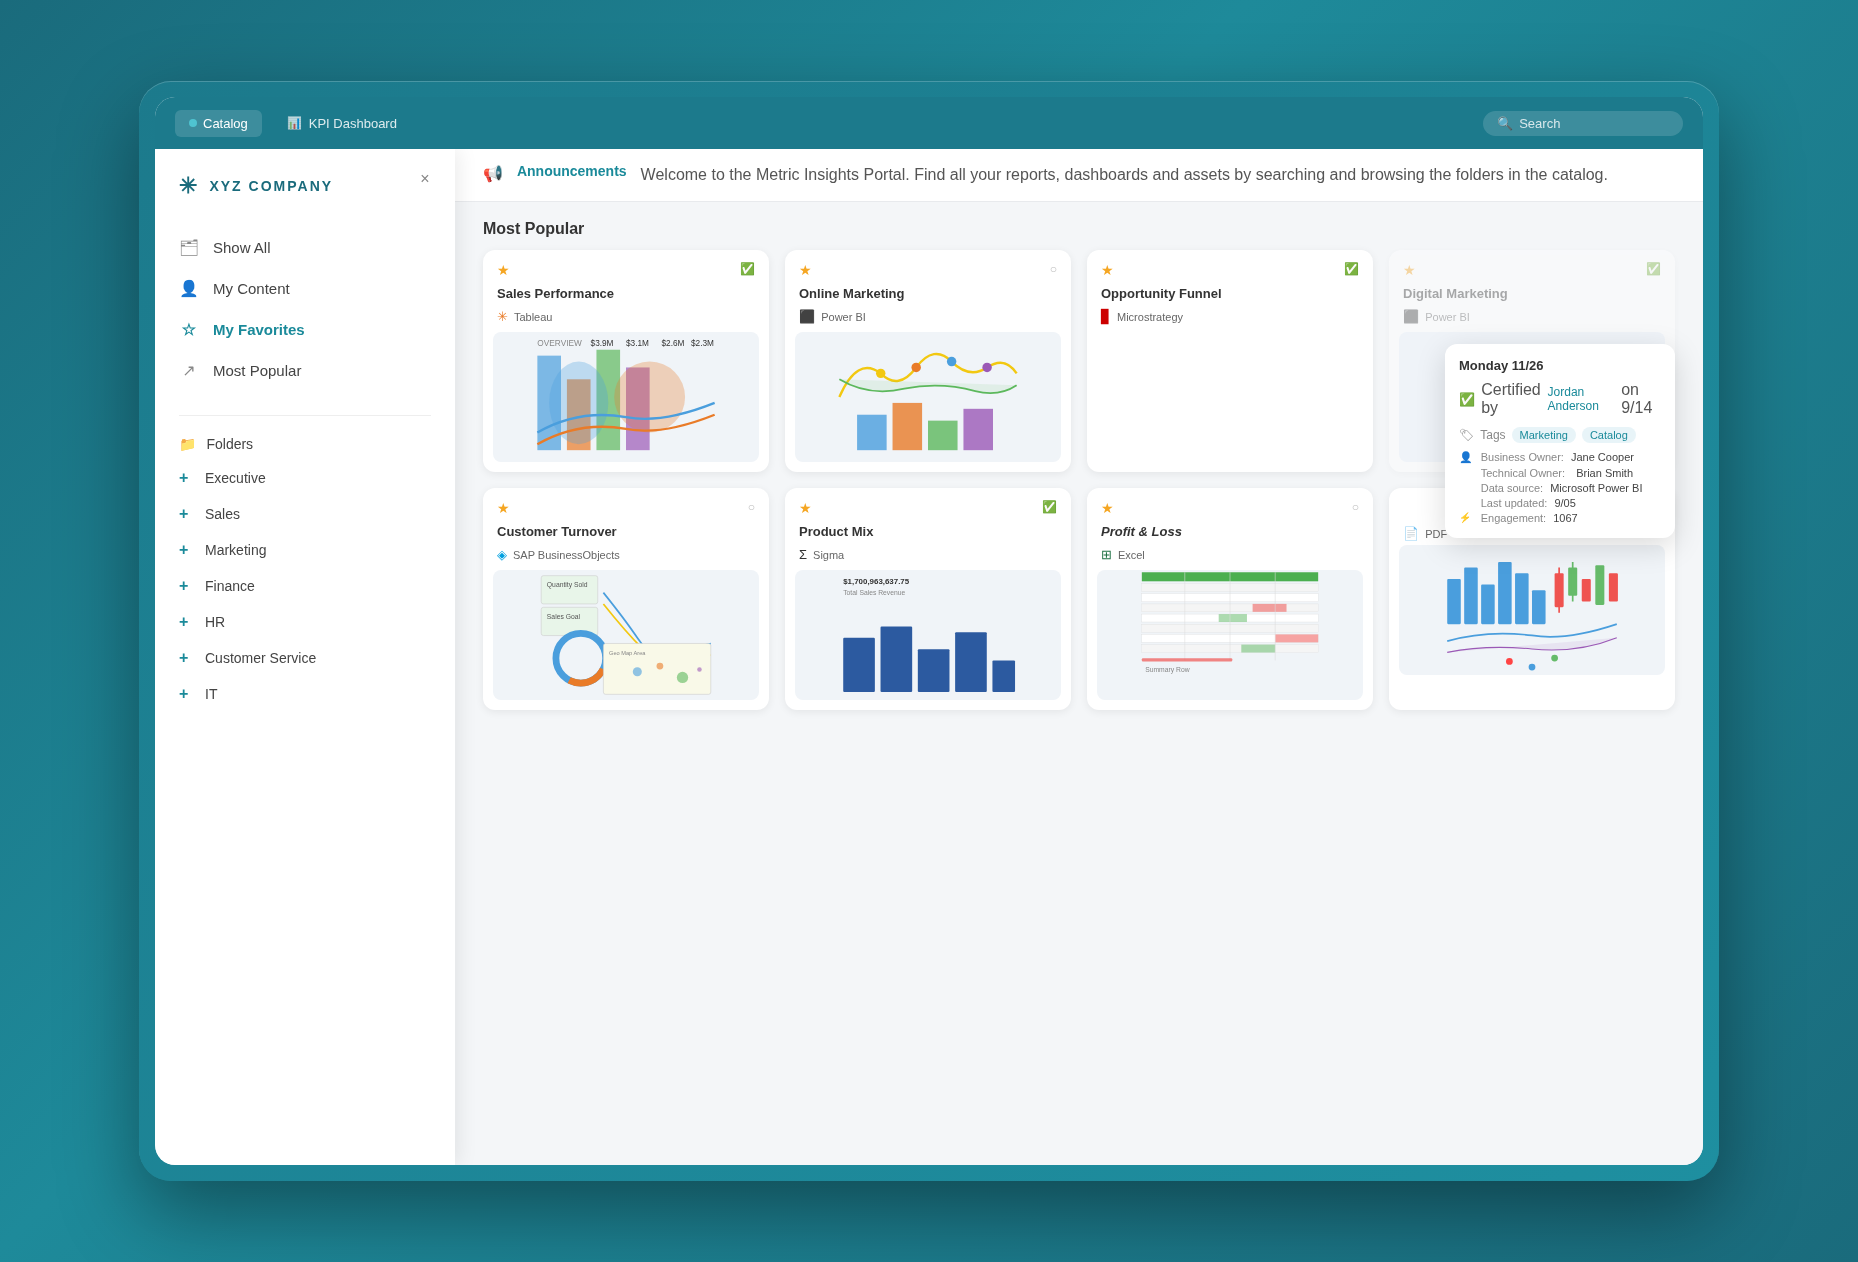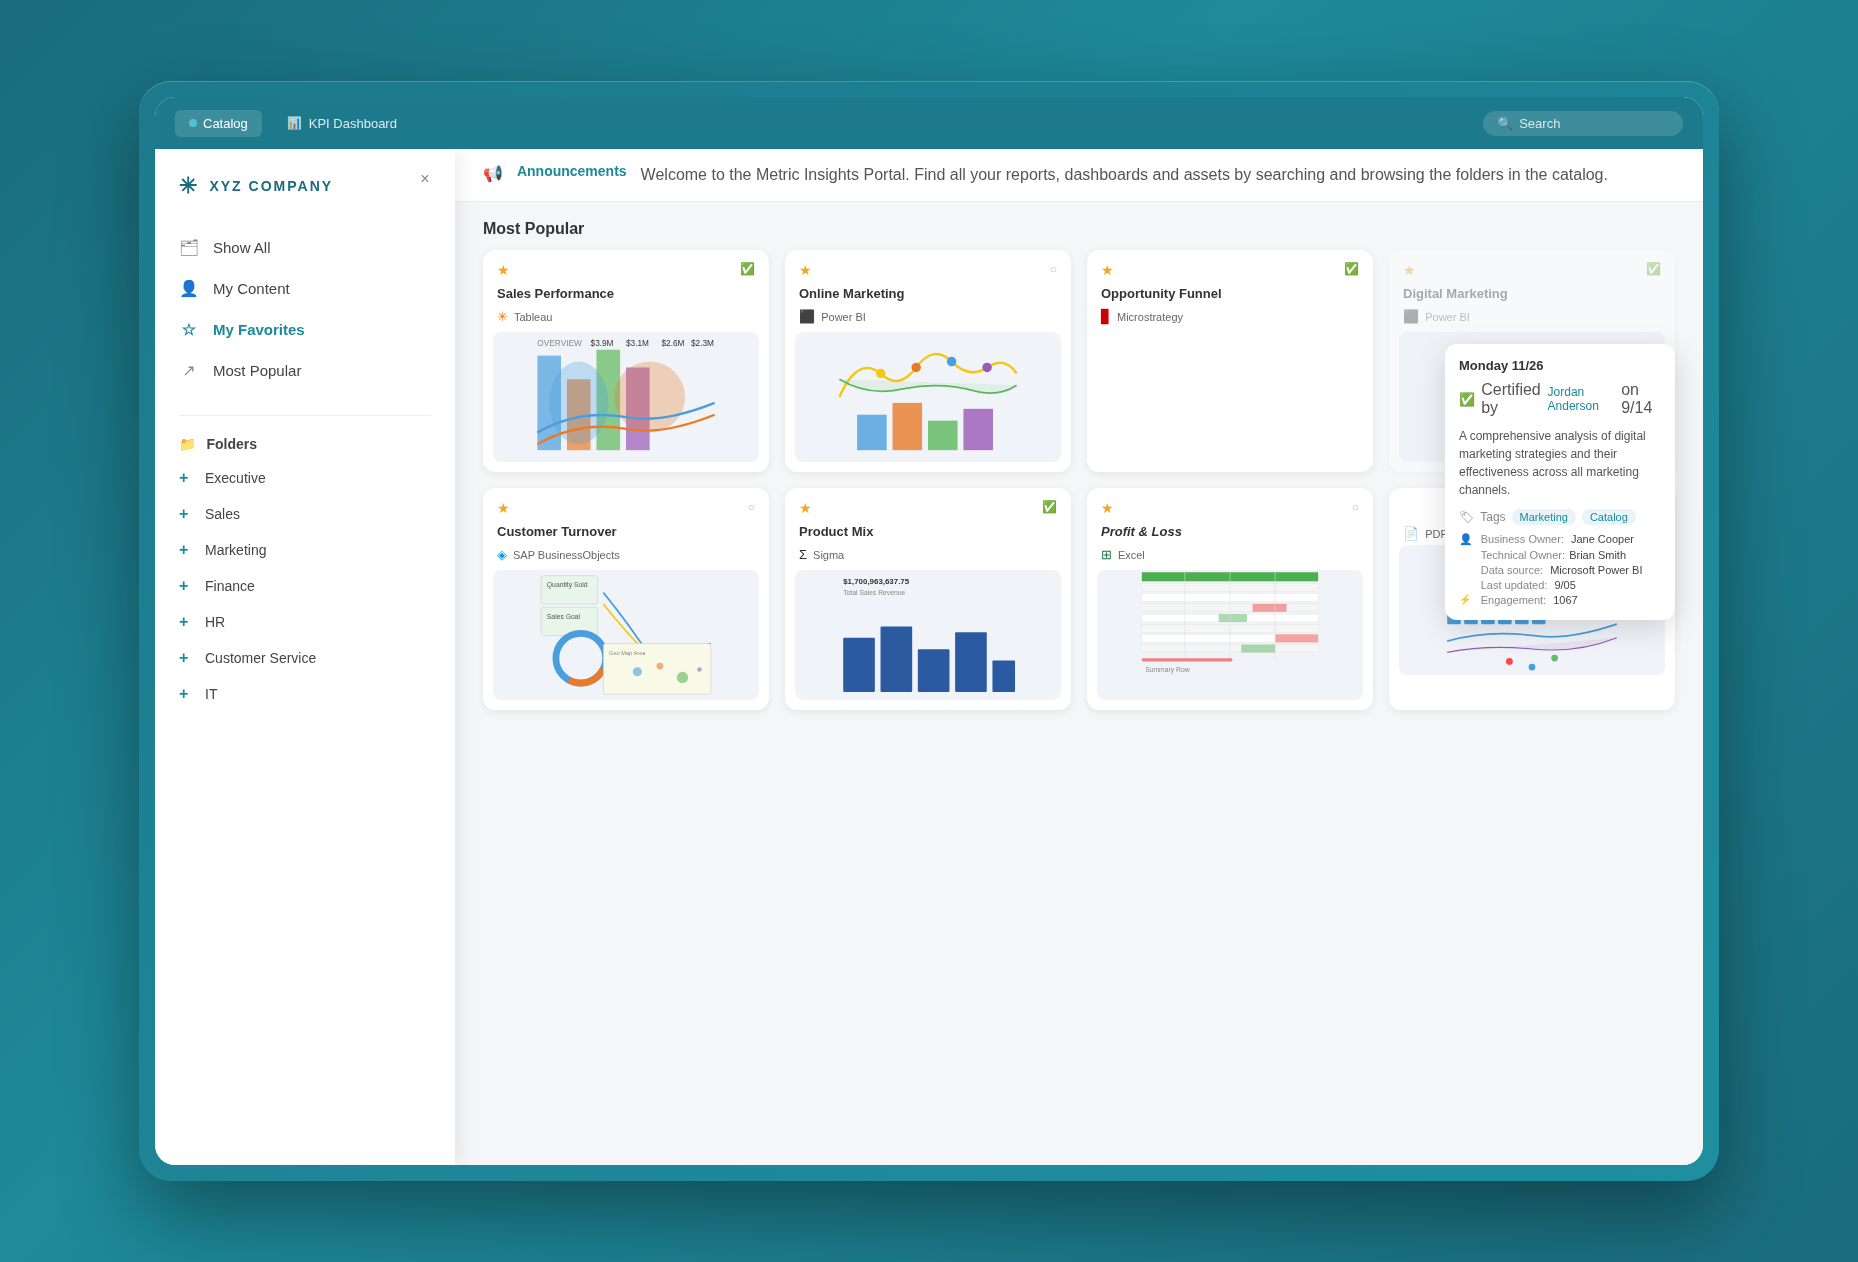--- a/index.html
+++ b/index.html
@@ -409,21 +409,21 @@
           <div class="nav-item">
             <span class="nav-icon">↗</span>
             <span>Most Popular</span>
           </div>
         </div>
 
         <div class="nav-divider"></div>
 
         <div class="folders-header">
           <span>📁</span>
-          <span style="font-weight:700;color:#444">Folders</span>
+          <span style="font-weight:400;color:#444">Folders</span>
         </div>
 
         <div class="folder-item">
           <span class="folder-plus">+</span>
           <span>Executive</span>
         </div>
         <div class="folder-item">
           <span class="folder-plus">+</span>
           <span>Sales</span>
         </div>
@@ -687,37 +687,36 @@
         </div>
 
         <div class="popup-card">
           <div class="popup-date">Monday 11/26</div>
           <div class="popup-certified">
             <span class="popup-certified-icon">✅</span>
             <span class="popup-certified-text">Certified by</span>
             <a class="popup-certified-link" href="#">Jordan Anderson</a>
             <span class="popup-certified-text">on 9/14</span>
           </div>
-          <div class="popup-description">A comprehensive analysis of digital marketing strategies and their effectiveness across all marketing channels.</div>
           <div class="popup-tags-row">
             <span style="color:#888;font-size:12px">🏷</span>
             <span class="popup-tags-label">Tags</span>
             <span class="popup-tag">Marketing</span>
             <span class="popup-tag">Catalog</span>
           </div>
           <div class="popup-meta">
             <span class="popup-meta-icon">👤</span>
             <span>
               <span class="popup-meta-label">Business Owner:</span>
               <span class="popup-meta-value" style="margin-left:4px">Jane Cooper</span>
             </span>
             <span class="popup-meta-icon"></span>
             <span>
               <span class="popup-meta-label">Technical Owner:</span>
-              <span class="popup-meta-value" style="margin-left:1px">Brian Smith</span>
+              <span class="popup-meta-value" style="margin-left:8px">Brian Smith</span>
             </span>
             <span class="popup-meta-icon"></span>
             <span>
               <span class="popup-meta-label">Data source:</span>
               <span class="popup-meta-value" style="margin-left:4px">Microsoft Power BI</span>
             </span>
             <span class="popup-meta-icon"></span>
             <span>
               <span class="popup-meta-label">Last updated:</span>
               <span class="popup-meta-value" style="margin-left:4px">9/05</span>

